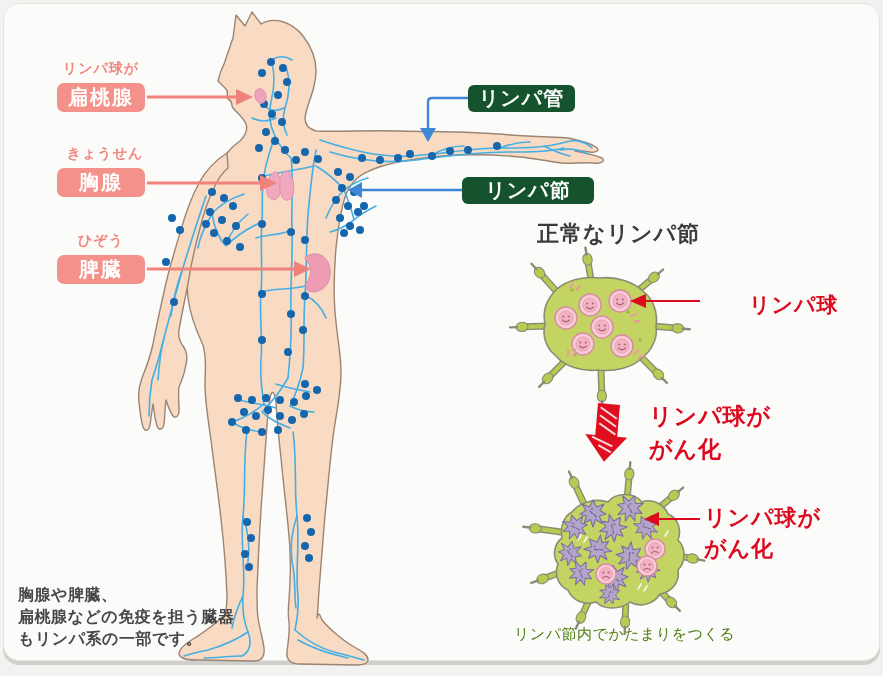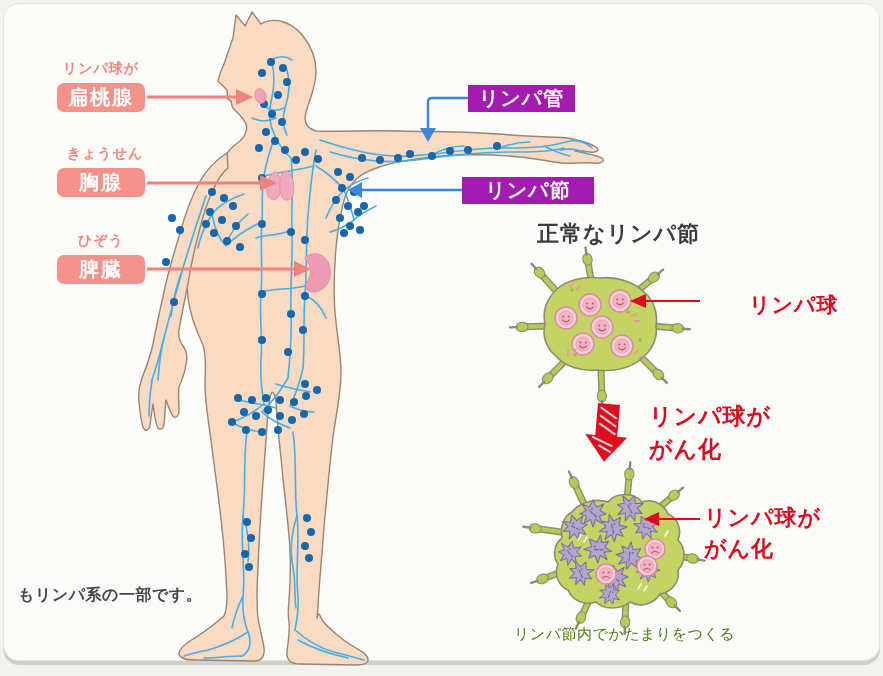--- a/index.html
+++ b/index.html
@@ -2,21 +2,21 @@
 <html><head>
 <meta charset="utf-8">
 <style>
   html,body{margin:0;padding:0;background:#f2f2f0;}
   .stage{position:relative;width:883px;height:676px;font-family:"Liberation Sans","DejaVu Sans",sans-serif;overflow:hidden;}
   .panel{position:absolute;left:3px;top:3px;width:875px;height:656px;background:#fbfbf9;border:1px solid #e4e4e1;border-radius:16px;box-shadow:0 4px 0 #cfcfcc;}
   .art{position:absolute;left:0;top:0;}
   .lbl{position:absolute;white-space:nowrap;}
   .furigana{width:88px;text-align:center;font-size:14px;font-weight:bold;color:#f2867c;letter-spacing:1px;}
   .organ-box{width:88px;height:29px;line-height:29px;text-align:center;background:#f4918a;border-radius:7px;color:#fff;font-size:20px;font-weight:bold;letter-spacing:2px;}
-  .blue-box{height:27px;line-height:27px;text-align:center;background:#a21caf;border-radius:0;color:#fff;font-size:20px;font-weight:bold;letter-spacing:1px;}
+  .blue-box{height:27px;line-height:27px;text-align:center;background:#14532d;border-radius:6px;color:#fff;font-size:20px;font-weight:bold;letter-spacing:1px;}
   .section-title{font-size:22px;font-weight:bold;color:#3c3c3c;letter-spacing:1px;}
   .red{color:#dc0a1e;font-weight:bold;}
   .red-single{font-size:21px;letter-spacing:1px;}
   .red-mid{font-size:23px;line-height:33px;letter-spacing:1px;}
   .red-bottom{font-size:22px;line-height:31px;letter-spacing:1px;}
   .caption{font-size:15px;color:#4d7c0f;letter-spacing:0.5px;}
   .footnote{font-size:16px;font-weight:bold;color:#474747;line-height:22px;letter-spacing:0.5px;}
 </style>
 </head>
 <body>
@@ -362,15 +362,17 @@
   </div>
 
   <div class="lbl red red-bottom" style="left:704px;top:502px;">
     <div>リンパ球が</div>
     <div>がん化</div>
   </div>
 
   <div class="lbl caption" style="left:514px;top:625px;">リンパ節内でかたまりをつくる</div>
 
   <div class="lbl footnote" style="left:18px;top:584px;">
+    <div>胸腺や脾臓、</div>
+    <div>扁桃腺などの免疫を担う臓器</div>
     <div>もリンパ系の一部です。</div>
   </div>
 </div>
 
 </body></html>

